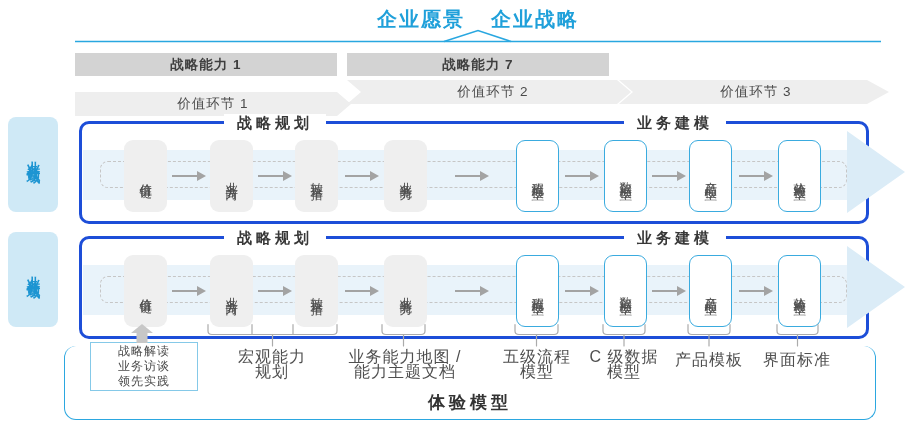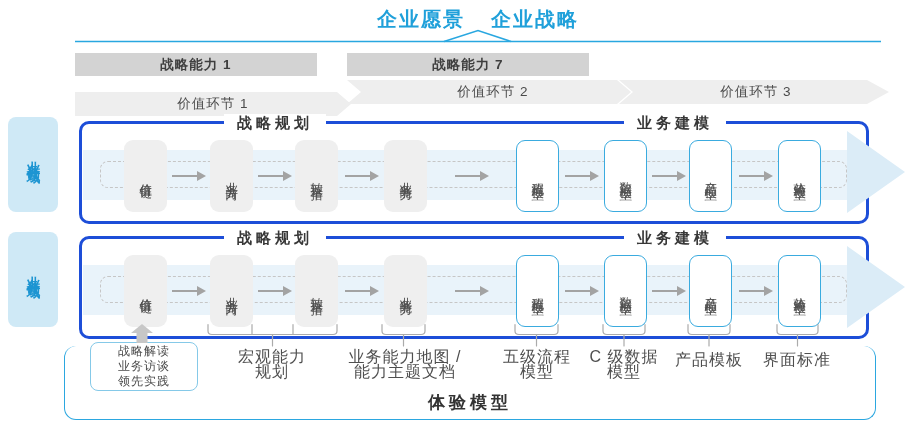--- a/index.html
+++ b/index.html
@@ -8,21 +8,21 @@
     font-family:"Liberation Sans","DejaVu Sans",sans-serif;color:#3d3d3d;
   }
   
   .top-title{
     position:absolute;top:6px;left:478px;transform:translateX(-50%);
     white-space:nowrap;font-size:20px;font-weight:bold;color:#1fa0da;letter-spacing:2px;
   }
   .top-title .gap{display:inline-block;width:26px;}
   
   .cap-bar{
-    position:absolute;top:53px;height:23px;width:242px;background:#d3d3d3;
+    position:absolute;top:53px;height:23px;width:262px;background:#d3d3d3;
     font-size:13.5px;font-weight:600;color:#3f3f3f;text-align:center;line-height:23px;letter-spacing:1px;
   }
   .val-bar{
     position:absolute;top:80px;height:24px;background:#eeeeee;
     font-size:13.5px;color:#4a4a4a;text-align:center;line-height:24px;letter-spacing:1px;
   }
   .val-first{clip-path:polygon(0 0,calc(100% - 14px) 0,100% 50%,calc(100% - 14px) 100%,0 100%);margin-top:12px;}
   .val-mid{clip-path:polygon(0 0,calc(100% - 14px) 0,100% 50%,calc(100% - 14px) 100%,0 100%,14px 50%);padding-left:8px;}
   .val-last{clip-path:polygon(0 0,calc(100% - 22px) 0,100% 50%,calc(100% - 22px) 100%,0 100%,14px 50%);padding-left:4px;}
   
@@ -57,21 +57,21 @@
   .fbox.g{background:#efefef;}
   .fbox.b{background:#ffffff;border:1.5px solid #3aabdf;}
   .harrow{position:absolute;top:51px;width:32px;height:1.6px;background:#a3a3a3;}
   .harrow::after{
     content:'';position:absolute;right:-2px;top:-4.4px;width:0;height:0;
     border-left:9px solid #a3a3a3;border-top:5px solid transparent;border-bottom:5px solid transparent;
   }
   
   .inputs-box{
     position:absolute;left:90px;top:342px;width:106px;height:47px;background:#fff;
-    border:1px solid #85c9e8;border-radius:8px;z-index:4;
+    border:1px solid #85c9e8;border-radius:0;z-index:4;
     display:flex;flex-direction:column;align-items:center;justify-content:center;
     font-size:12px;color:#4a4a4a;line-height:15px;letter-spacing:1px;
   }
   .note{
     position:absolute;transform:translateX(-50%);text-align:center;
     font-size:16px;color:#4f4f4f;line-height:15px;letter-spacing:1px;white-space:nowrap;z-index:3;
   }
   
   .tool-box{
     position:absolute;left:64px;top:346px;width:812px;height:74px;box-sizing:border-box;

